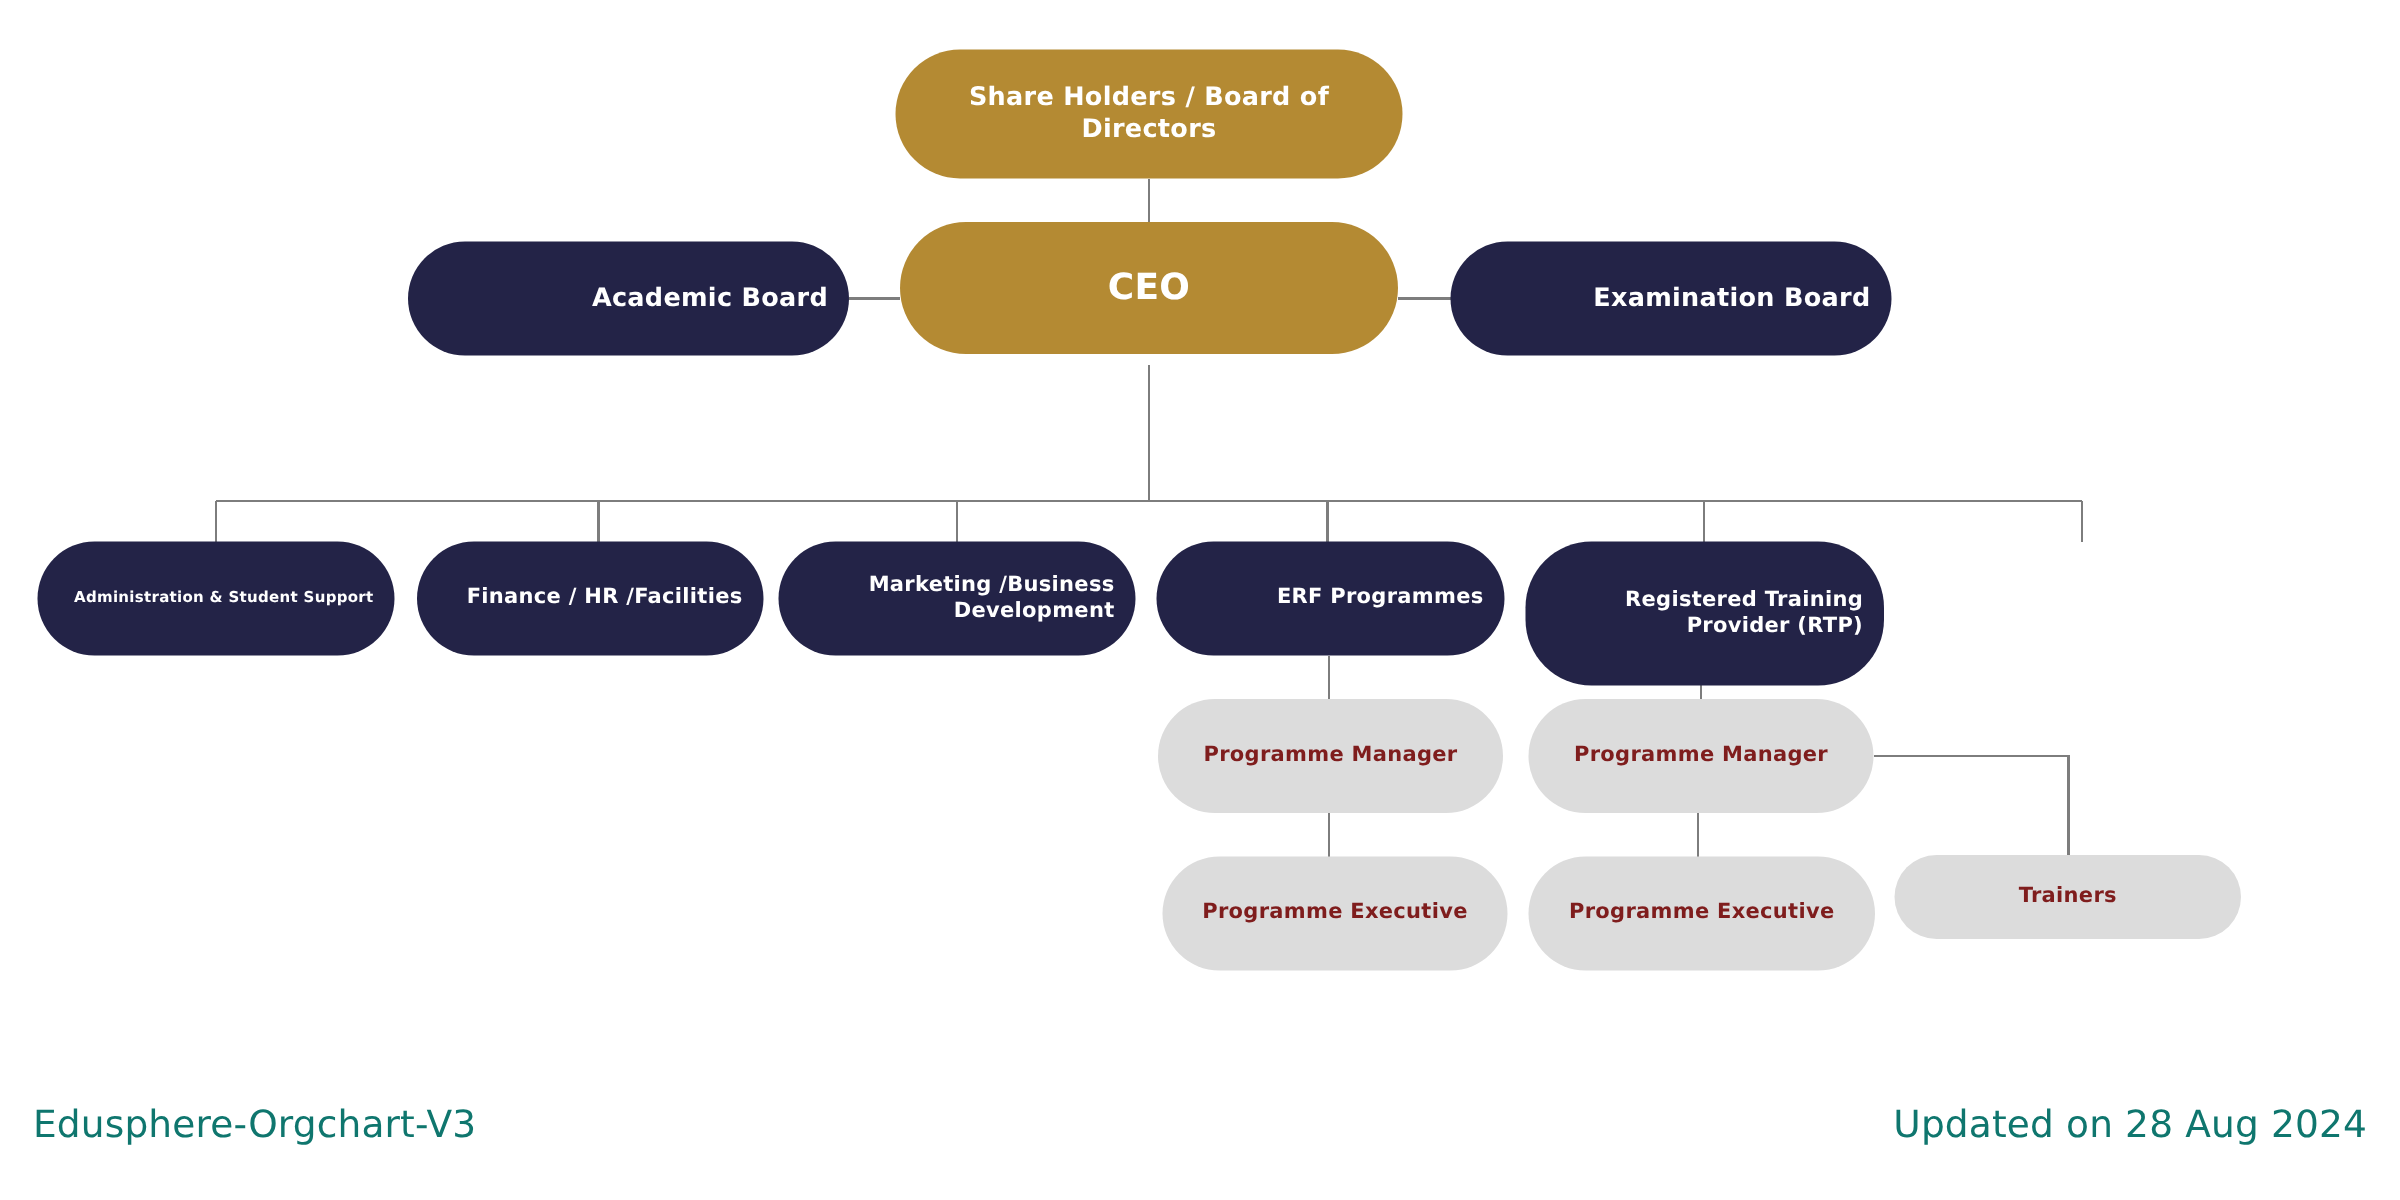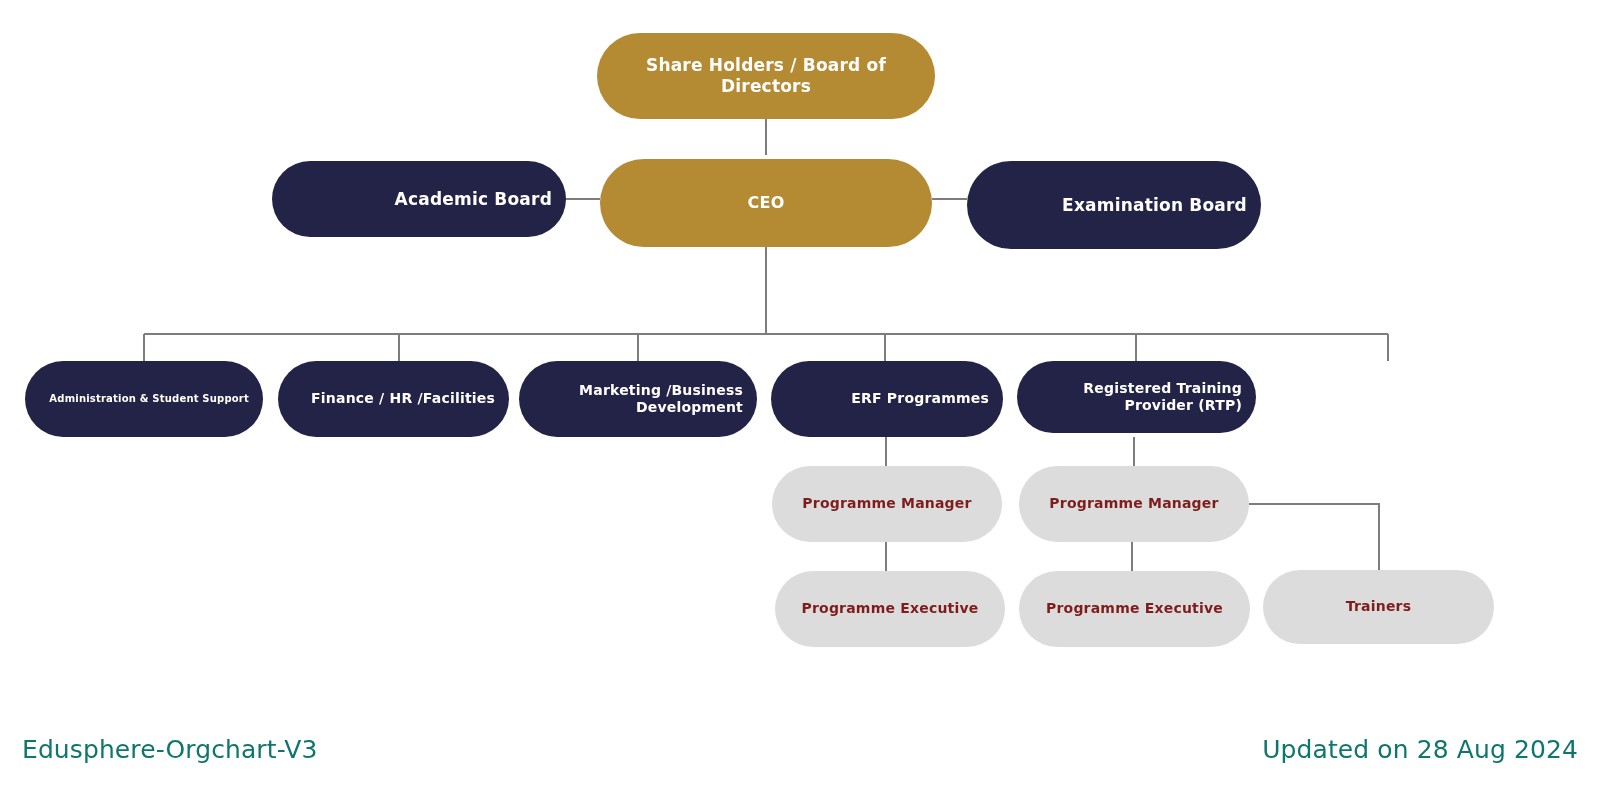--- a/index.html
+++ b/index.html
@@ -109,65 +109,65 @@
   </svg>
 
   <div class="node n-gold" style="left:597px; top:33px; width:338px; height:86px; font-size:17px;">
     <span class="node-label">Share Holders / Board of Directors</span>
   </div>
 
   <div class="node n-navy" style="left:272px; top:161px; width:294px; height:76px; font-size:17px;">
     <span class="node-label">Academic Board</span>
   </div>
 
-  <div class="node n-gold" style="left:600px; top:159px; width:332px; height:88px; font-size:16px;">
+  <div class="node n-gold" style="left:600px; top:148px; width:332px; height:88px; font-size:24px;">
     <span class="node-label">CEO</span>
   </div>
 
-  <div class="node n-navy" style="left:967px; top:161px; width:294px; height:88px; font-size:17px;">
+  <div class="node n-navy" style="left:967px; top:161px; width:294px; height:76px; font-size:17px;">
     <span class="node-label">Examination Board</span>
   </div>
 
   <div class="node n-navy" style="left:25px; top:361px; width:238px; height:76px; font-size:10px;">
     <span class="node-label">Administration &amp; Student Support</span>
   </div>
 
   <div class="node n-navy" style="left:278px; top:361px; width:231px; height:76px; font-size:14px;">
     <span class="node-label">Finance / HR /Facilities</span>
   </div>
 
   <div class="node n-navy" style="left:519px; top:361px; width:238px; height:76px; font-size:14px;">
     <span class="node-label">Marketing /Business Development</span>
   </div>
 
   <div class="node n-navy" style="left:771px; top:361px; width:232px; height:76px; font-size:14px;">
     <span class="node-label">ERF Programmes</span>
   </div>
 
-  <div class="node n-navy" style="left:1017px; top:361px; width:239px; height:72px; font-size:14px;">
+  <div class="node n-navy" style="left:1017px; top:361px; width:239px; height:96px; font-size:14px;">
     <span class="node-label">Registered Training Provider (RTP)</span>
   </div>
 
 
   <div class="node n-gray" style="left:772px; top:466px; width:230px; height:76px; font-size:14px;">
     <span class="node-label">Programme Manager</span>
   </div>
 
   <div class="node n-gray" style="left:1019px; top:466px; width:230px; height:76px; font-size:14px;">
     <span class="node-label">Programme Manager</span>
   </div>
 
   <div class="node n-gray" style="left:775px; top:571px; width:230px; height:76px; font-size:14px;">
     <span class="node-label">Programme Executive</span>
   </div>
 
   <div class="node n-gray" style="left:1019px; top:571px; width:231px; height:76px; font-size:14px;">
     <span class="node-label">Programme Executive</span>
   </div>
 
-  <div class="node n-gray" style="left:1263px; top:570px; width:231px; height:74px; font-size:14px;">
+  <div class="node n-gray" style="left:1263px; top:570px; width:231px; height:56px; font-size:14px;">
     <span class="node-label">Trainers</span>
   </div>
 
   <div class="footer-text" id="footer-left">Edusphere-Orgchart-V3</div>
   <div class="footer-text" id="footer-right">Updated on 28 Aug 2024</div>
 
 </div>
 
 </body></html>

